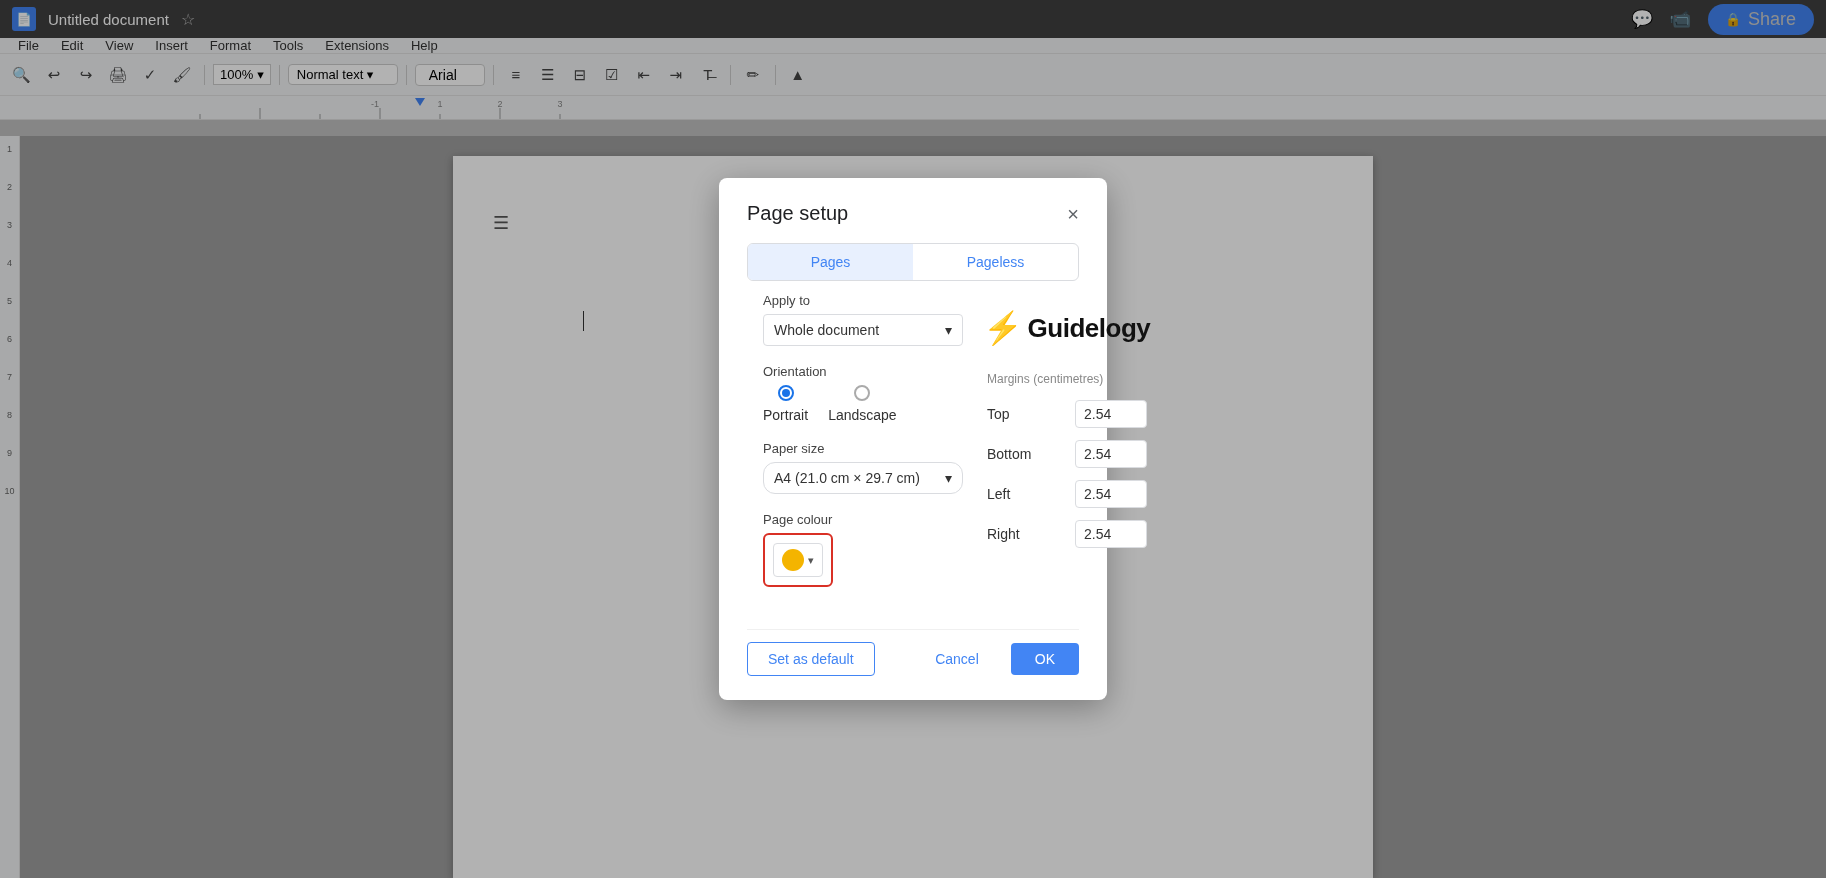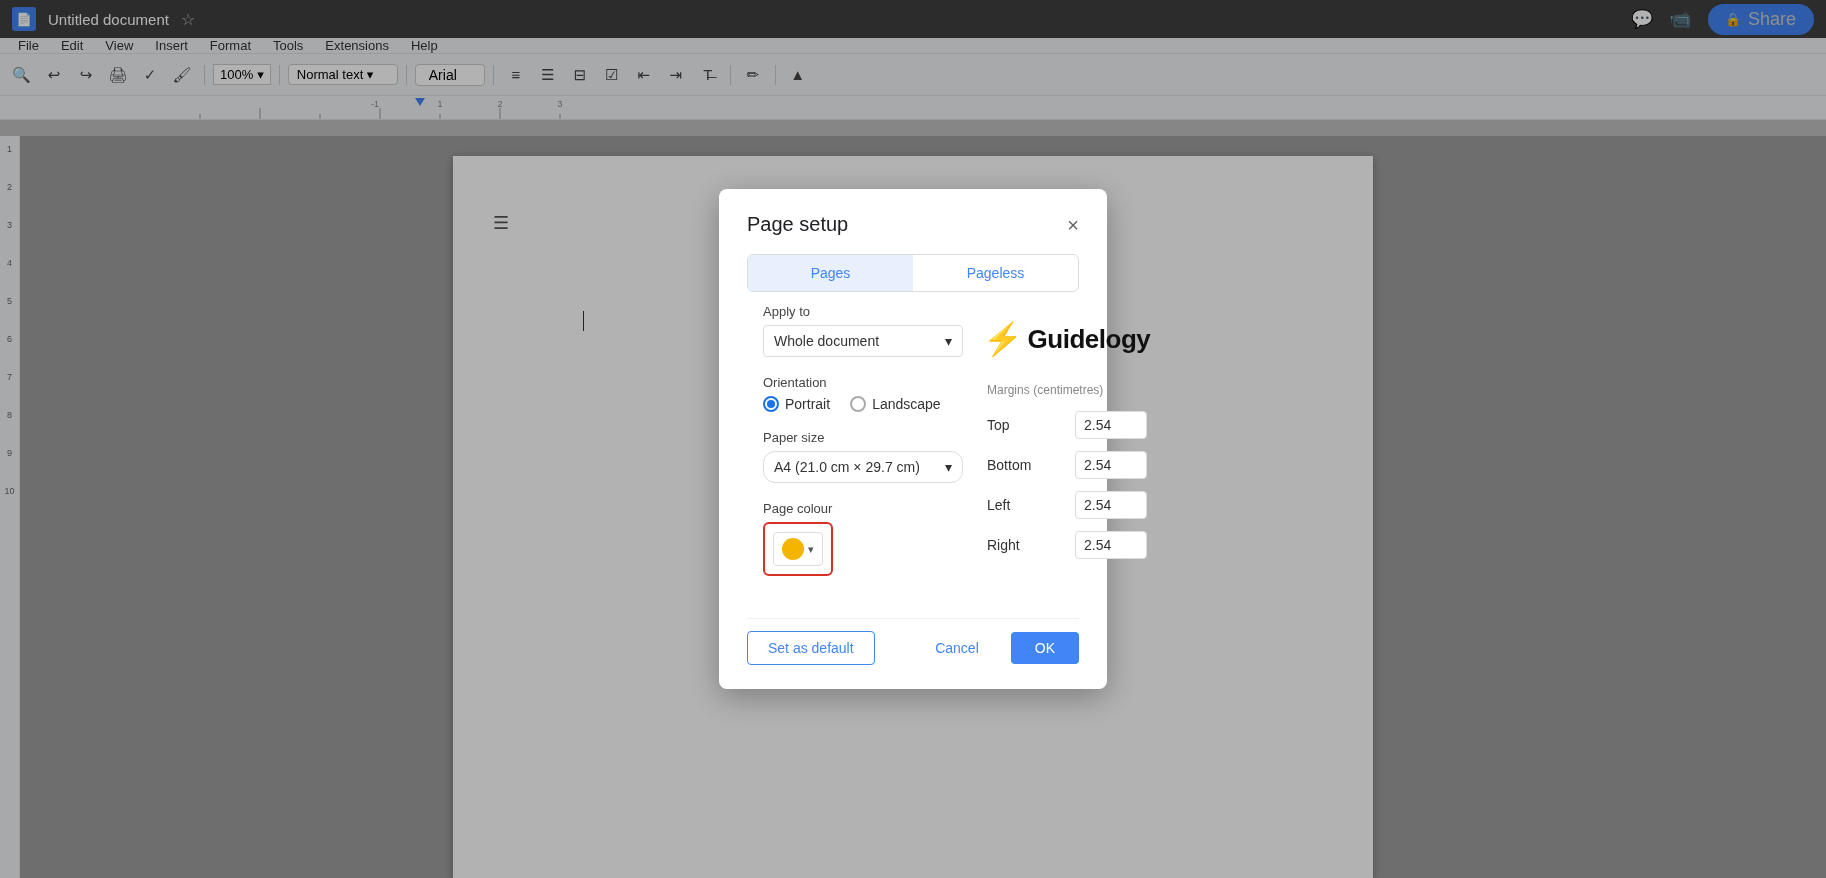--- a/index.html
+++ b/index.html
@@ -279,21 +279,21 @@
       min-width: 180px;
     }
 
     
     .orientation-row {
       display: flex; gap: 20px; align-items: center;
       margin-bottom: 18px;
     }
     .radio-option {
       display: flex; align-items: center; gap: 6px;
-      font-size: 14px; color: #333; cursor: pointer;
+      font-size: 14px; color: #333; cursor: pointer; flex-direction: column;
     }
     .radio-circle {
       width: 16px; height: 16px;
       border-radius: 50%;
       border: 2px solid #1a73e8;
       display: flex; align-items: center; justify-content: center;
       position: relative;
     }
     .radio-circle.filled::after {
       content: '';

